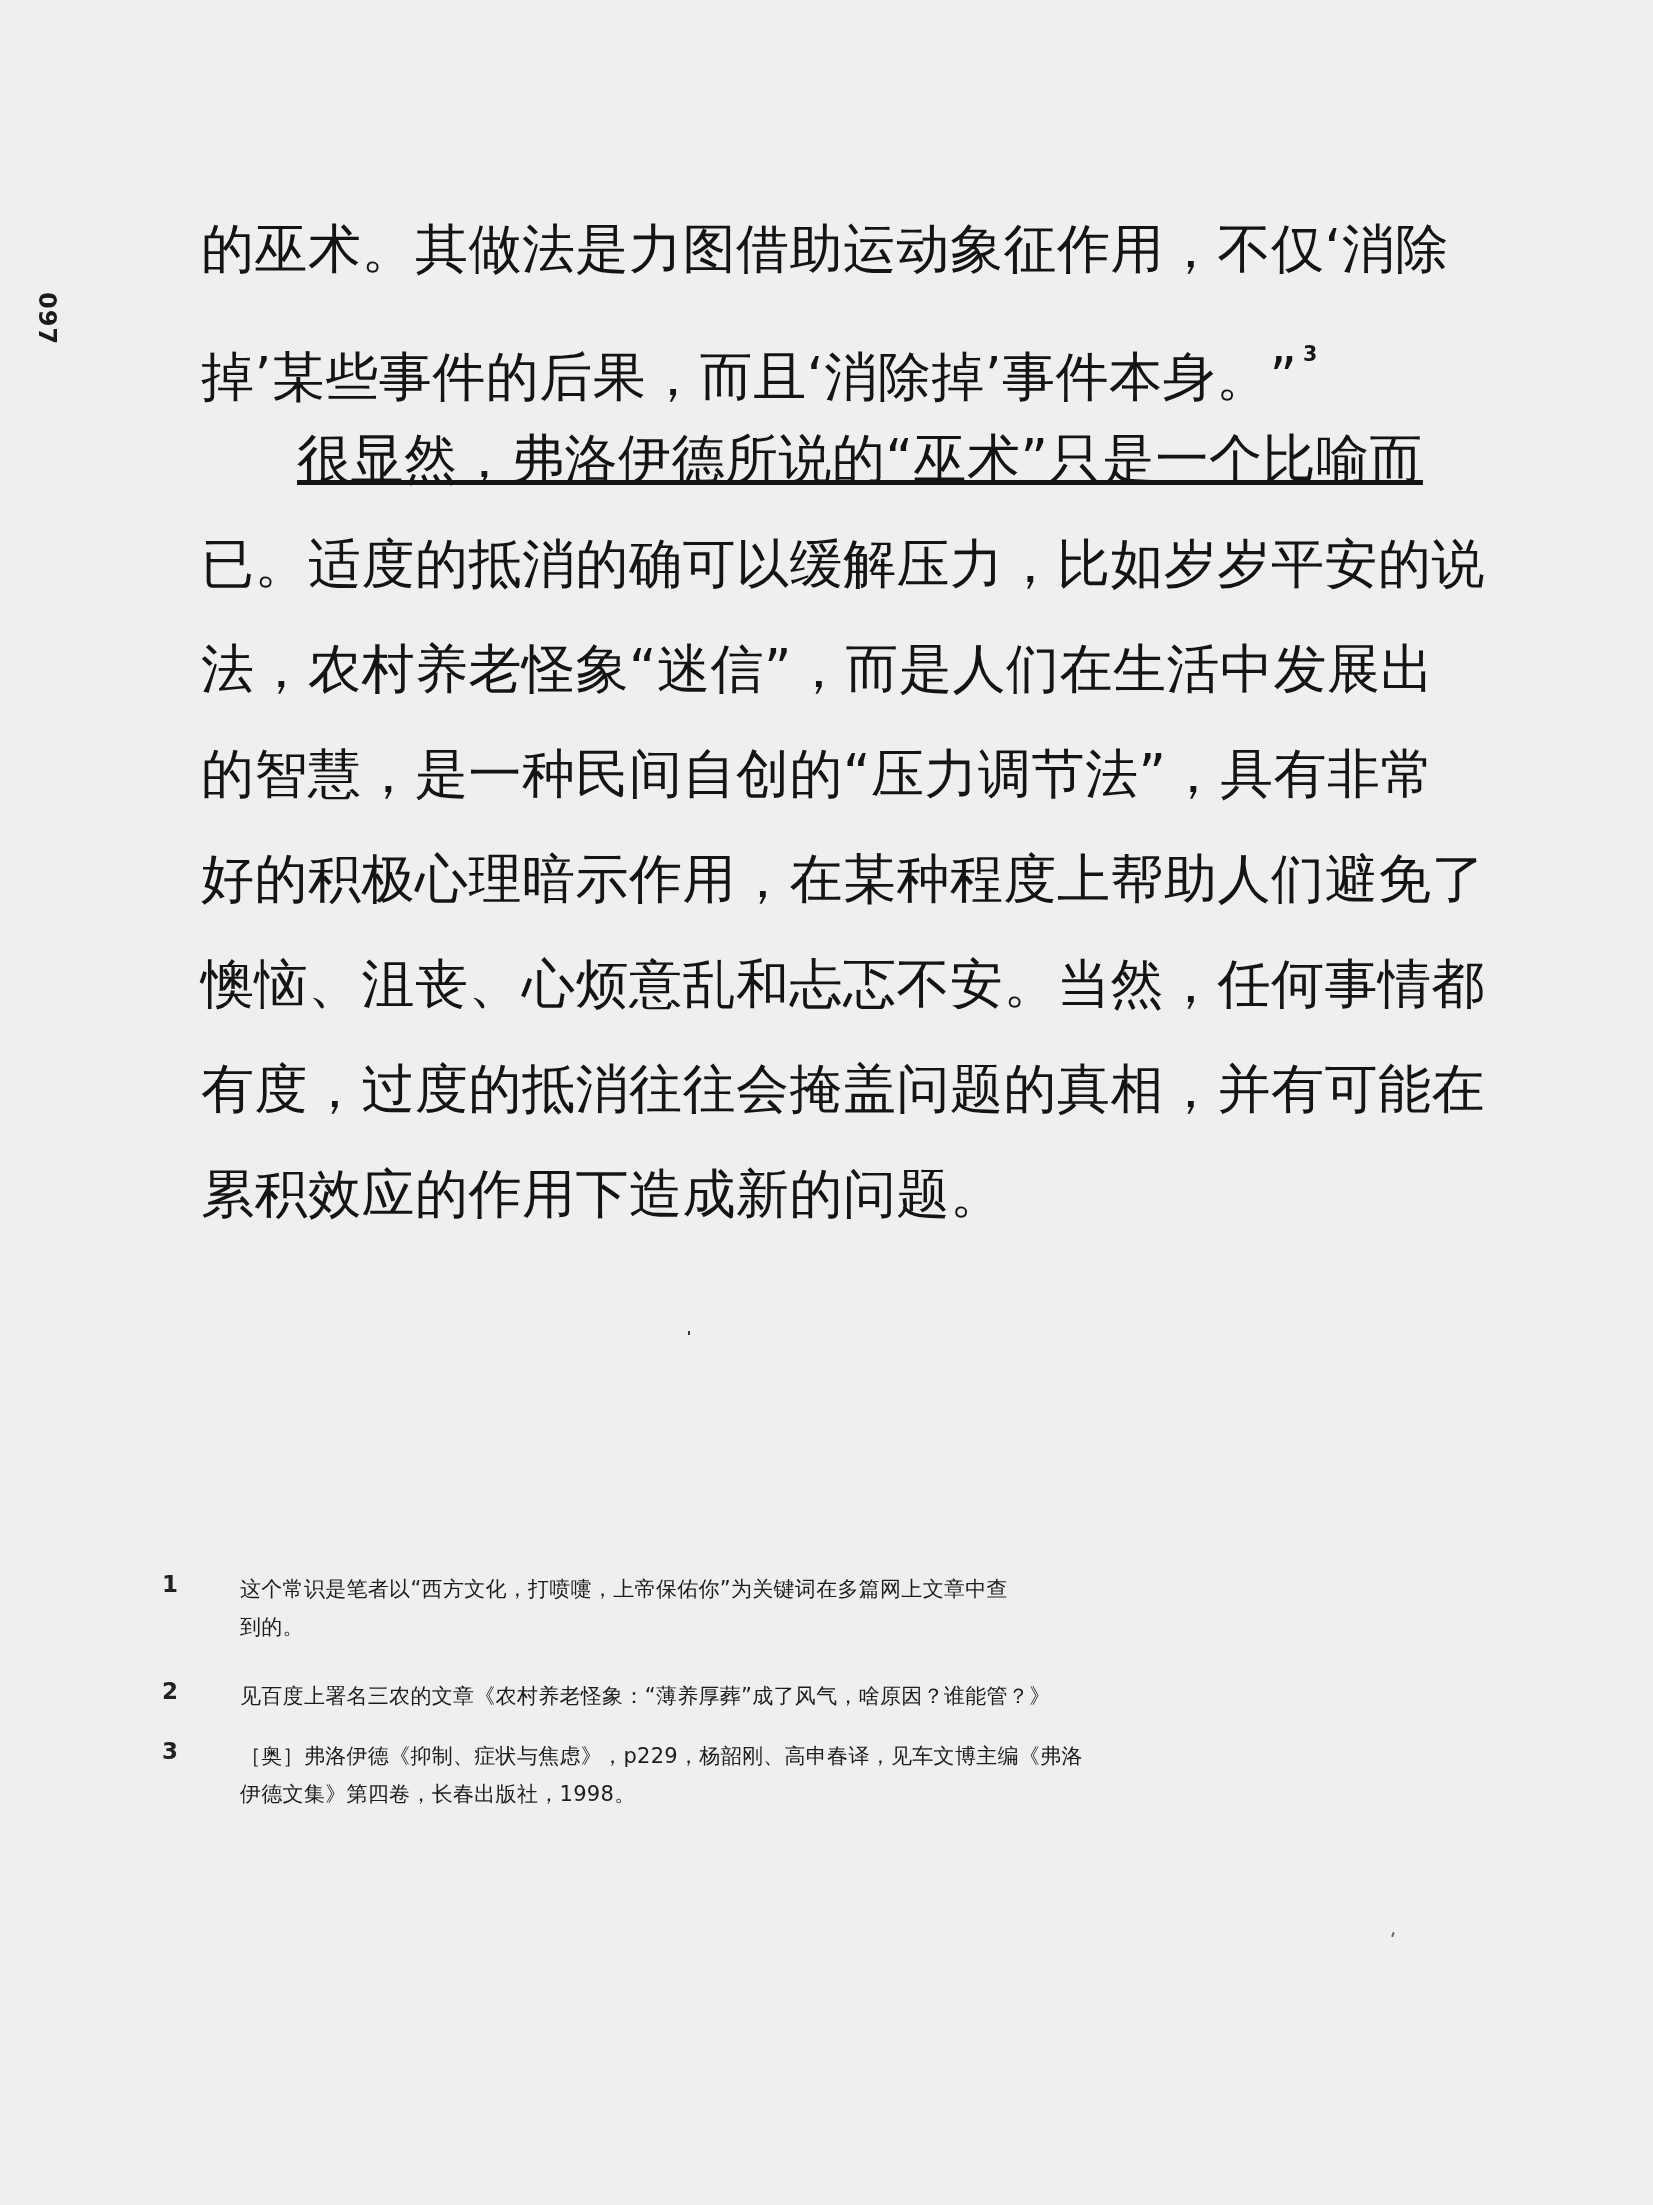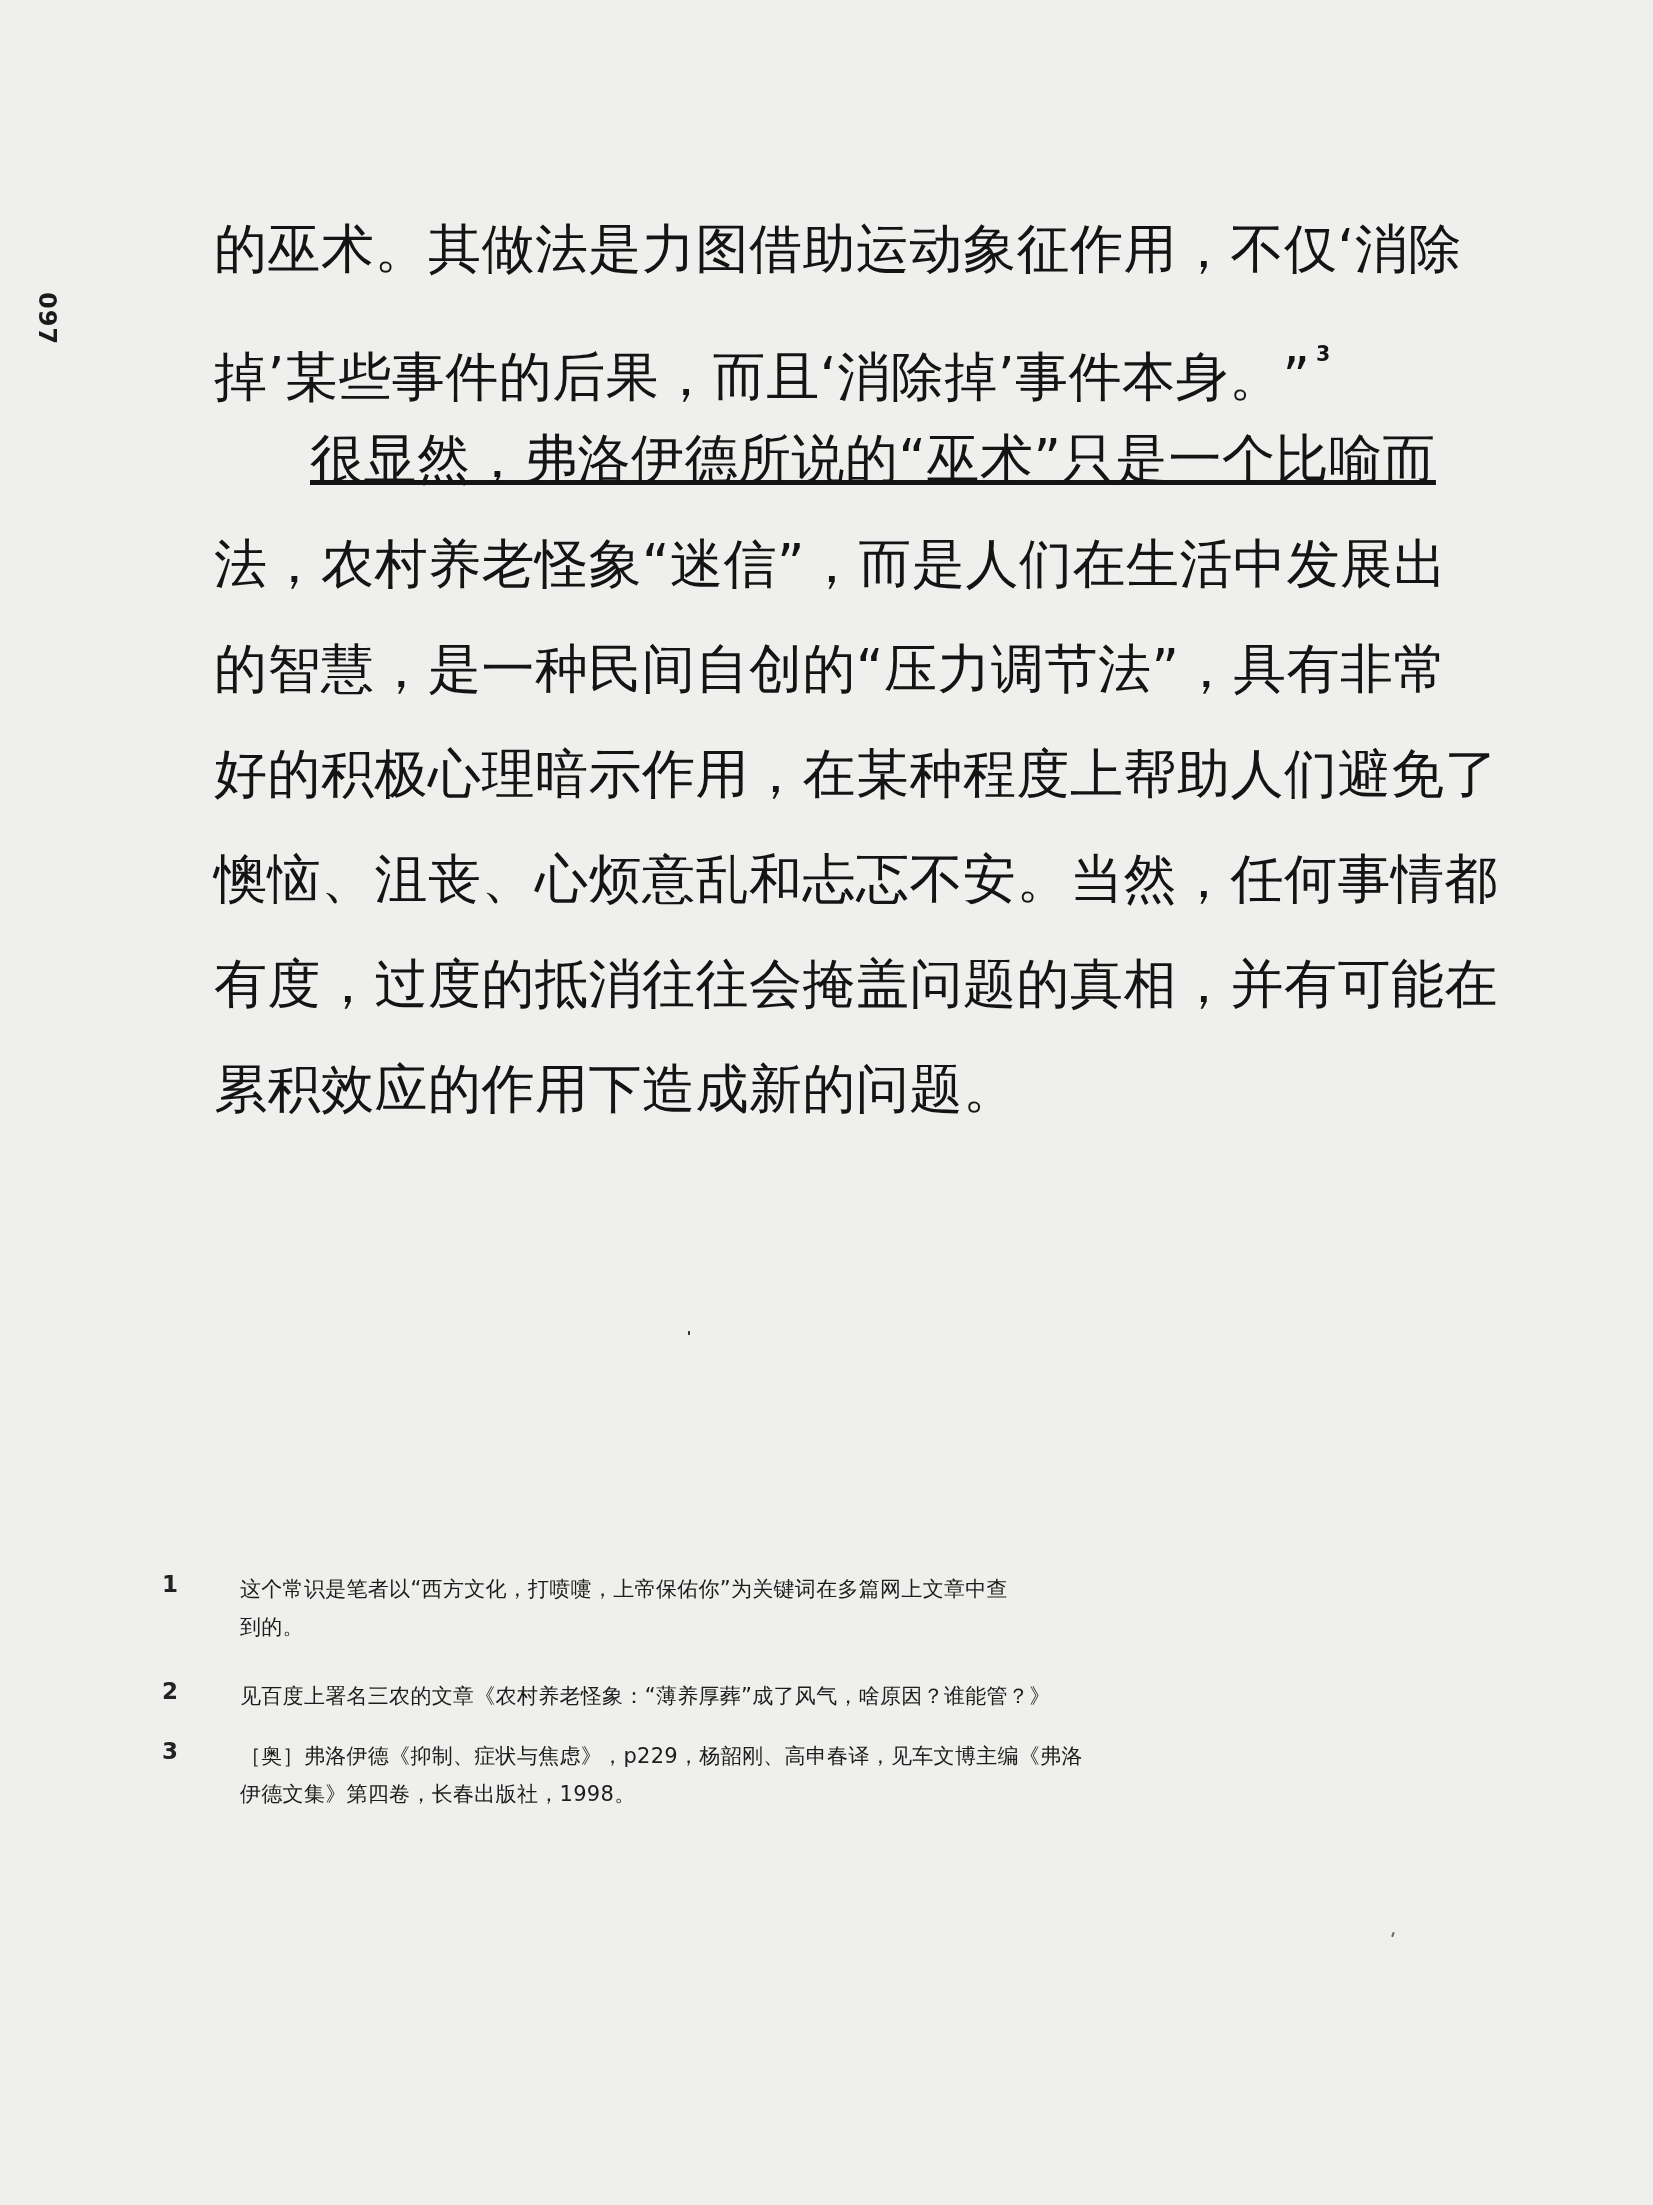--- a/index.html
+++ b/index.html
@@ -22,21 +22,21 @@
     font-family: "DejaVu Sans", sans-serif;
     font-weight: bold;
     font-size: 24px;
     letter-spacing: 1.1px;
     transform: rotate(90deg);
     transform-origin: left top;
     color: #1a1a1a;
   }
   .body-text {
     position: absolute;
-    left: 214px;
+    left: 201px;
     top: 214px;
     width: 1243px;
   }
   .line {
     display: block;
     height: 105px;
     font-size: 53px;
     line-height: 70px;
     white-space: nowrap;
     letter-spacing: 0.5px;
@@ -87,20 +87,21 @@
 </style>
 </head>
 <body>
 
 <div class="page-number">097</div>
 
 <div class="body-text">
   <span class="line"><span>的巫术。其做法是力图借助运动象征作用，不仅‘消除</span></span>
   <span class="line"><span>掉’某些事件的后果，而且‘消除掉’事件本身。”</span><span class="fn-ref">3</span></span>
   <span class="line indent"><span>很显然，弗洛伊德所说的“巫术”只是一个比喻而</span></span>
+  <span class="line"><span>已。适度的抵消的确可以缓解压力，比如岁岁平安的说</span></span>
   <span class="line"><span>法，农村养老怪象“迷信”，而是人们在生活中发展出</span></span>
   <span class="line"><span>的智慧，是一种民间自创的“压力调节法”，具有非常</span></span>
   <span class="line"><span>好的积极心理暗示作用，在某种程度上帮助人们避免了</span></span>
   <span class="line"><span>懊恼、沮丧、心烦意乱和忐忑不安。当然，任何事情都</span></span>
   <span class="line"><span>有度，过度的抵消往往会掩盖问题的真相，并有可能在</span></span>
   <span class="line"><span>累积效应的作用下造成新的问题。</span></span>
 </div>
 
 <div class="speck" style="left:688px; top:1331px; width:1.6px; height:3.8px;"></div>
 <div class="speck" style="left:1392px; top:1932px; width:1.6px; height:4.9px; transform:rotate(20deg); background:#666;"></div>

